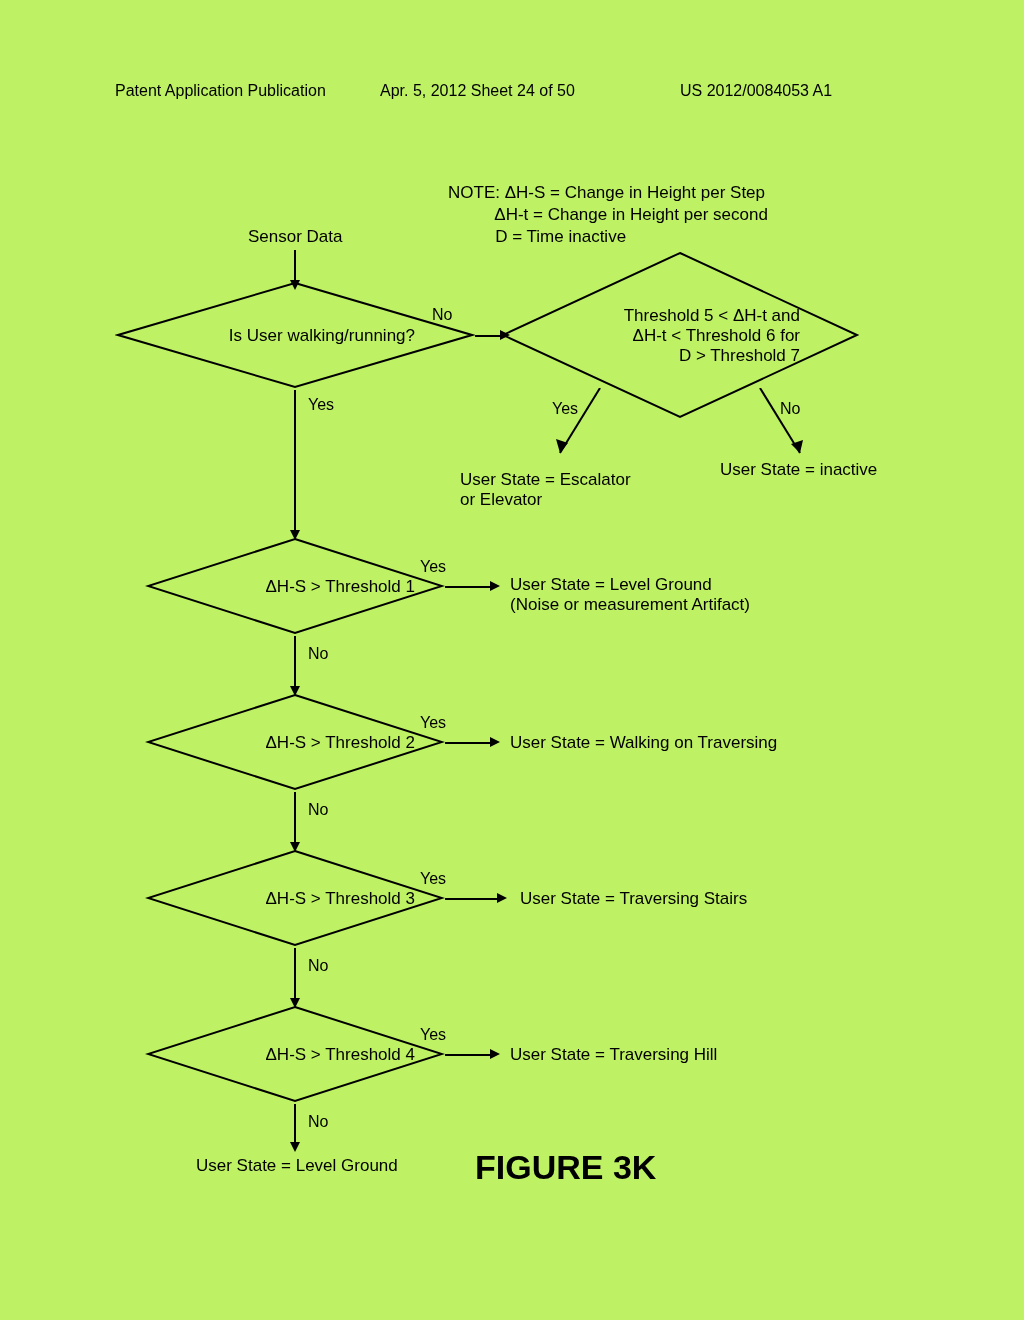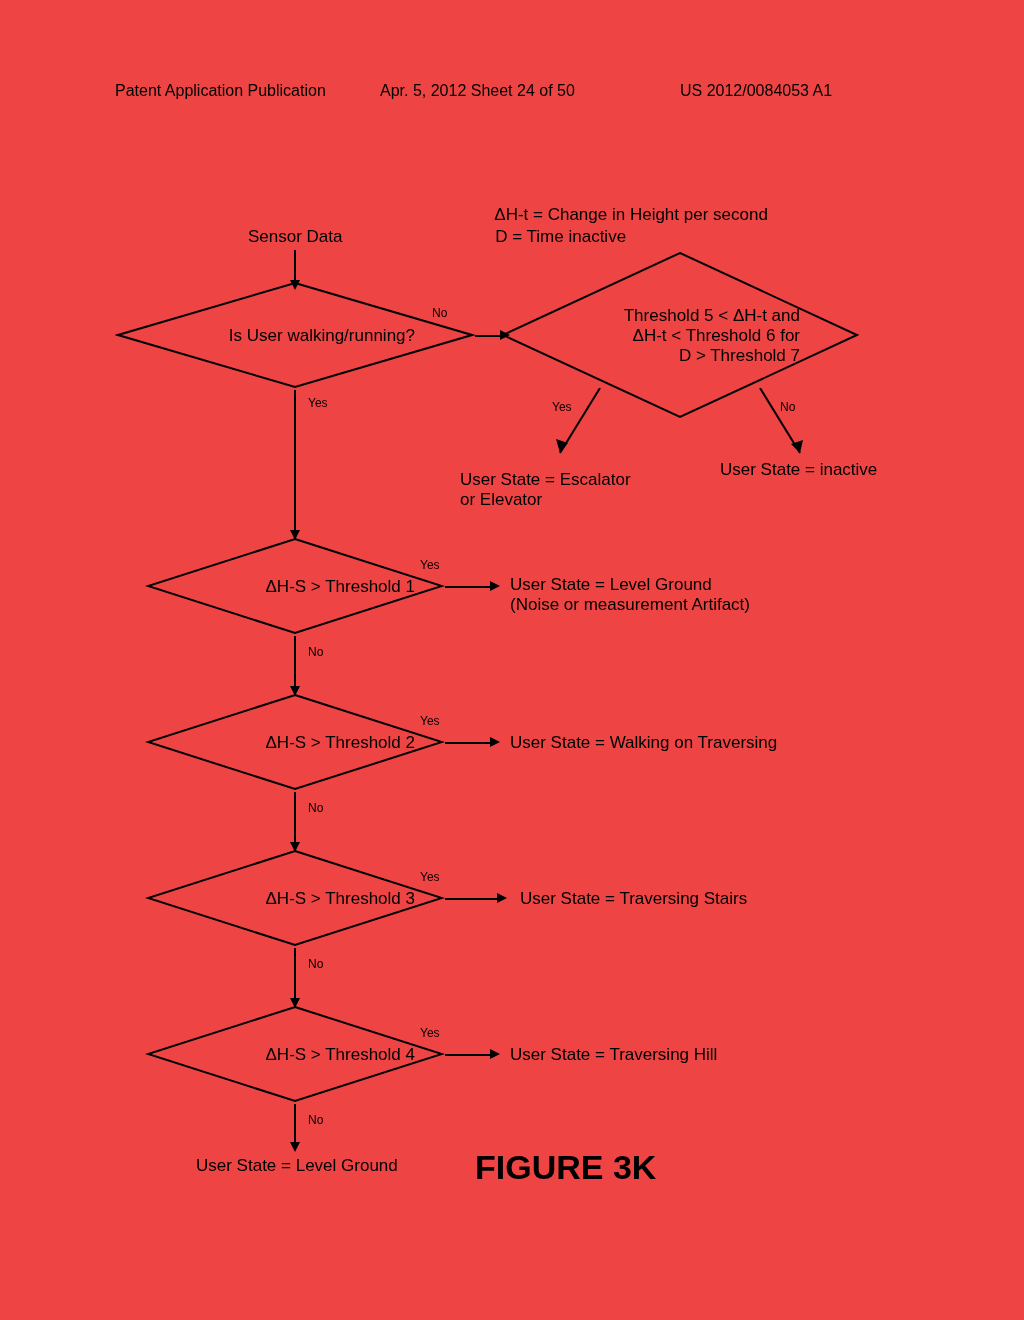--- a/index.html
+++ b/index.html
@@ -6,21 +6,21 @@
     margin: 0;
     padding: 0;
     background: #fff;
     font-family: Arial, Helvetica, sans-serif;
     color: #000;
   }
   .page {
     position: relative;
     width: 1024px;
     height: 1320px;
-    background: #ef4444;
+    background: #bef264;
   }
   .hdr {
     position: absolute;
     top: 82px;
     font-size: 16px;
   }
   .hdr-left { left: 115px; font-weight: 400; }
   .hdr-center { left: 380px; font-weight: 400; }
   .hdr-right { left: 680px; font-weight: 400; }
 
@@ -69,34 +69,35 @@
     position: absolute;
     font-size: 17px;
     text-align: right;
     width: 240px;
     line-height: 20px;
     white-space: pre;
   }
 
   .small-yn {
     position: absolute;
-    font-size: 12px;
+    font-size: 16px;
   }
 </style>
 </head>
 <body>
 
 <div class="page">
 
   <div class="hdr hdr-left">Patent Application Publication</div>
   <div class="hdr hdr-center">Apr. 5, 2012  Sheet 24 of 50</div>
   <div class="hdr hdr-right">US 2012/0084053 A1</div>
 
   <div class="flow">
 
+    <div class="txt" style="left:448px; top:183px;">NOTE: ΔH-S = Change in Height per Step</div>
     <div class="txt" style="left:448px; top:205px;">          ΔH-t = Change in Height per second</div>
     <div class="txt" style="left:448px; top:227px;">          D = Time inactive</div>
 
     <div class="txt" style="left:248px; top:227px;">Sensor Data</div>
 
     <div class="line v" style="left:294px; top:250px; height:30px;"></div>
     <div class="arrow-down" style="left:290px; top:280px;"></div>
 
     <svg style="position:absolute; left:115px; top:280px; width:360px; height:110px;">
       <polygon points="180,3 357,55 180,107 3,55" fill="none" stroke="#000" stroke-width="2"></polygon>

